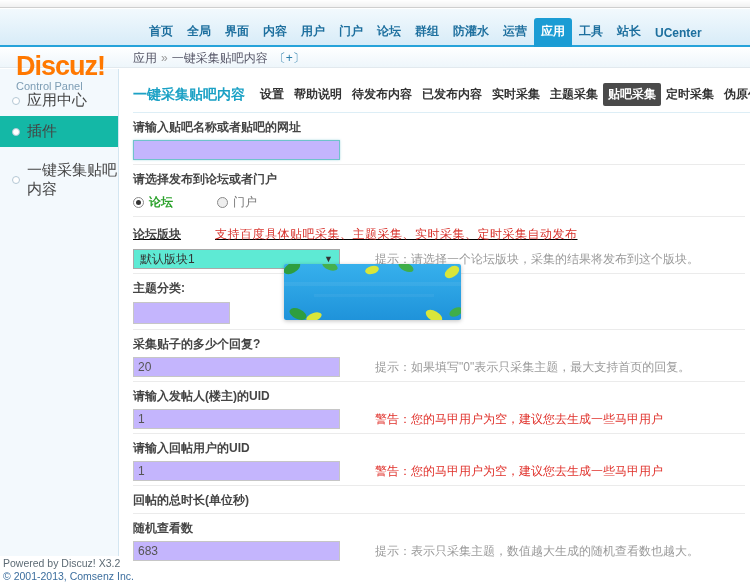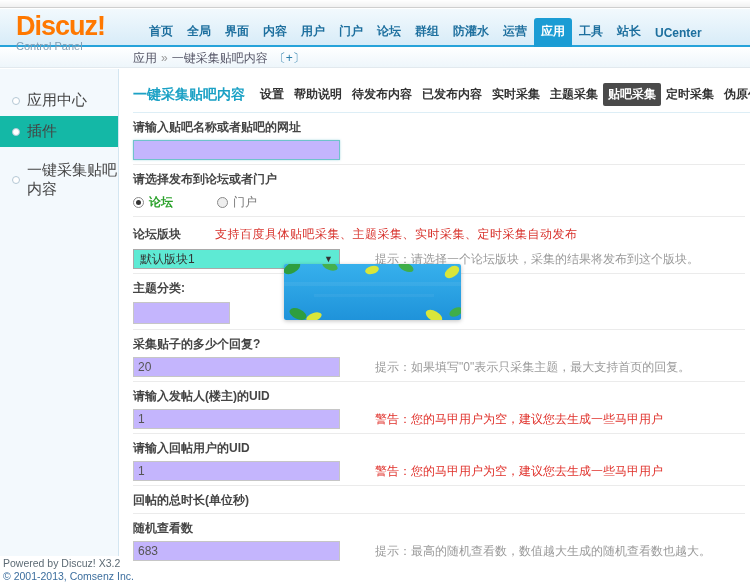--- a/index.html
+++ b/index.html
@@ -7,21 +7,21 @@
   .page { position:relative; width:750px; height:584px; overflow:hidden; background:#fff; }
 
   
   .top-strip { position:absolute; left:0; top:0; width:750px; height:8px;
     background:linear-gradient(#ffffff,#f1f1f1); border-bottom:1px solid #cfcfcf; }
 
   
   .header { position:absolute; left:0; top:9px; width:750px; height:38px;
     background:linear-gradient(#f2f9fd,#d8ecf8); border-bottom:2px solid #27a3da; }
   .logo { position:absolute; left:16px; top:13px; z-index:5; }
-  .logo-text { font-size:27px; font-weight:800; color:#ff7800; letter-spacing:-1px; line-height:26px; }
+  .logo-text { font-size:27px; font-weight:800; color:#ff7800; letter-spacing:-1px; line-height:26px;margin-top:40px; }
   .logo-sub { font-size:11px; color:#7d9db4; margin-top:1px; }
 
   .nav { position:absolute; left:142px; bottom:-2px; display:flex; align-items:flex-end; }
   .nav-item { font-size:12px; font-weight:bold; color:#1d6f9e; padding:5px 7px 7px; cursor:pointer; white-space:nowrap; }
   .nav-item.active { background:#1b9cd4; color:#fff; border-radius:3px 3px 0 0; }
 
   
   .crumbbar { position:absolute; left:0; top:49px; width:750px; height:19px;
     background:linear-gradient(#fdfeff,#eef6fb); border-bottom:1px solid #e2e9ee; }
   .crumb { margin-left:133px; font-size:12px; color:#556; line-height:18px; }
@@ -62,21 +62,21 @@
   .inp.small { width:97px; height:22px; }
 
   .selectbox { width:207px; height:20px; border:1px solid #a9a9a9; background:#5eead4;
     display:flex; align-items:center; justify-content:space-between; padding:0 6px;
     font-size:12px; color:#333; cursor:pointer; }
   .selectbox .arrow { font-size:9px; color:#333; }
 
   .hint { font-size:12px; color:#9a9a9a; margin-left:35px; }
   .warn { font-size:12px; color:#e0312b; margin-left:35px; }
 
-  .promo-row { display:flex; align-items:center; margin:6px 0 4px; height:22px; }
+  .promo-row { display:flex; align-items:center; margin:6px 0 4px; height:22px;text-decoration:underline; }
   .promo-text { font-size:12px; color:#d8322c; margin-left:34px; white-space:nowrap; letter-spacing:0.5px; }
 
   .radio-group { display:flex; align-items:center; height:20px; }
   .radio { display:flex; align-items:center; margin-right:44px; cursor:pointer; }
   .rdot { width:11px; height:11px; border-radius:50%; border:1px solid #8a8a8a; background:#fff;
     margin-right:5px; position:relative; flex:none; }
   .rdot.checked::after { content:""; position:absolute; left:2px; top:2px; width:5px; height:5px;
     border-radius:50%; background:#333; }
   .rdot.off { background:#eee; }
   .radio .lab-forum { font-size:12px; color:#2ba12b; font-weight:bold; }
@@ -237,21 +237,21 @@
 
     <div class="section">
       <div class="row-label">回帖的总时长(单位秒)</div>
       <div class="hr"></div>
     </div>
 
     <div class="section">
       <div class="row-label">随机查看数</div>
       <div class="ctl-row">
         <input class="inp" type="text" value="683" style="">
-        <span class="hint">提示：最高的随机查看数，数值越大生成的随机查看数也越大。</span>
+        <span class="hint">提示：表示只采集主题，数值越大生成的随机查看数也越大。</span>
       </div>
 
     </div>
 
   </div>
 
   <div class="leafimg">
     <svg width="177" height="56" viewBox="0 0 177 56">
       <rect x="0" y="18" width="177" height="4" fill="#ffffff" opacity="0.06"></rect>
       <rect x="30" y="30" width="120" height="3" fill="#ffffff" opacity="0.05"></rect>

